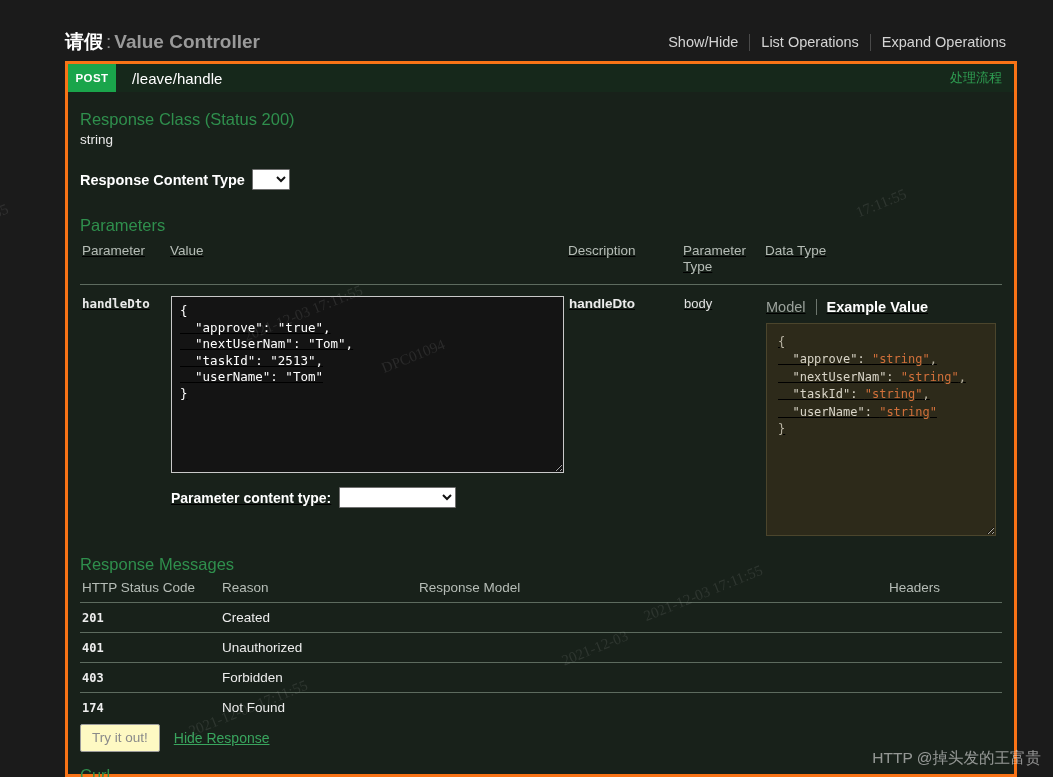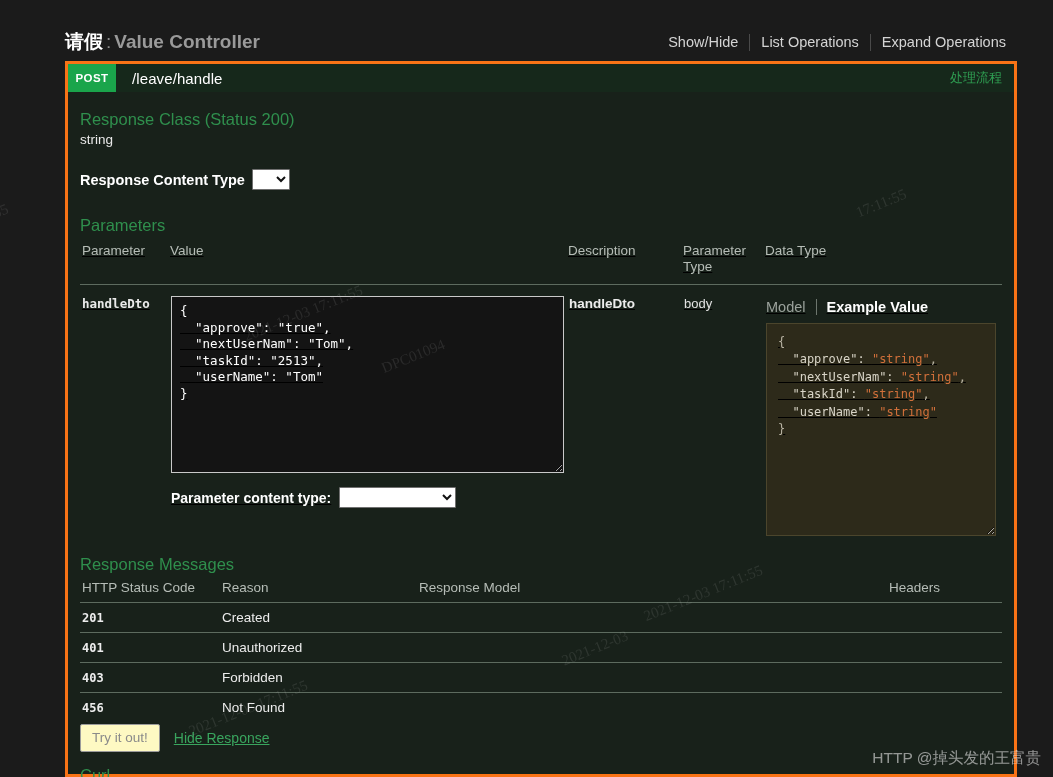--- a/index.html
+++ b/index.html
@@ -454,21 +454,21 @@
               <td></td>
               <td></td>
             </tr>
             <tr>
               <td class="code">403</td>
               <td>Forbidden</td>
               <td></td>
               <td></td>
             </tr>
             <tr>
-              <td class="code">456</td>
+              <td class="code">174</td>
               <td>Not Found</td>
               <td></td>
               <td></td>
             </tr>
           </tbody>
       </table>
 
       <div class="actions">
         <button class="try-button">Try it out!</button>
         <span class="hide-response">Hide Response</span>

